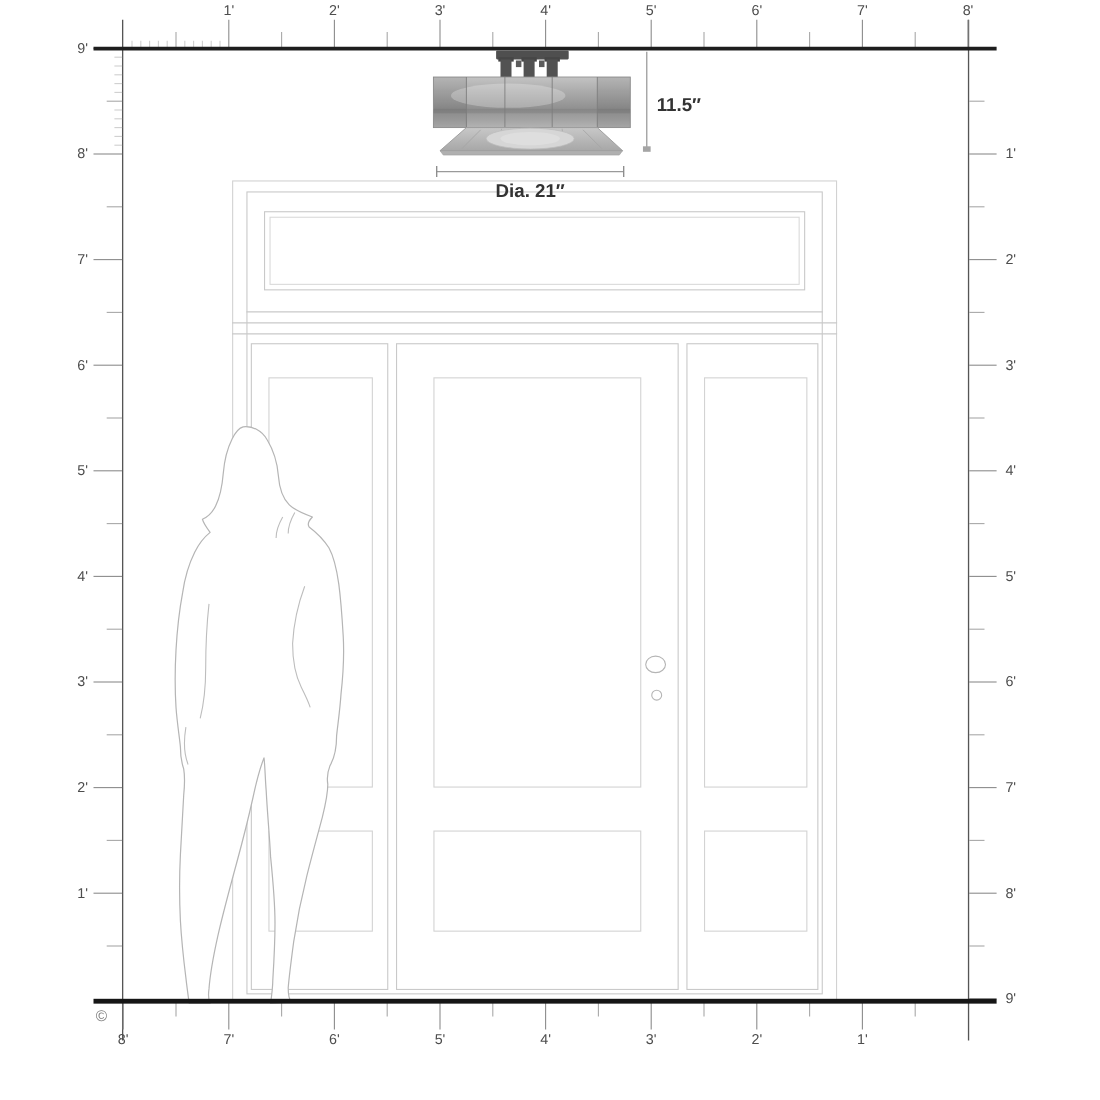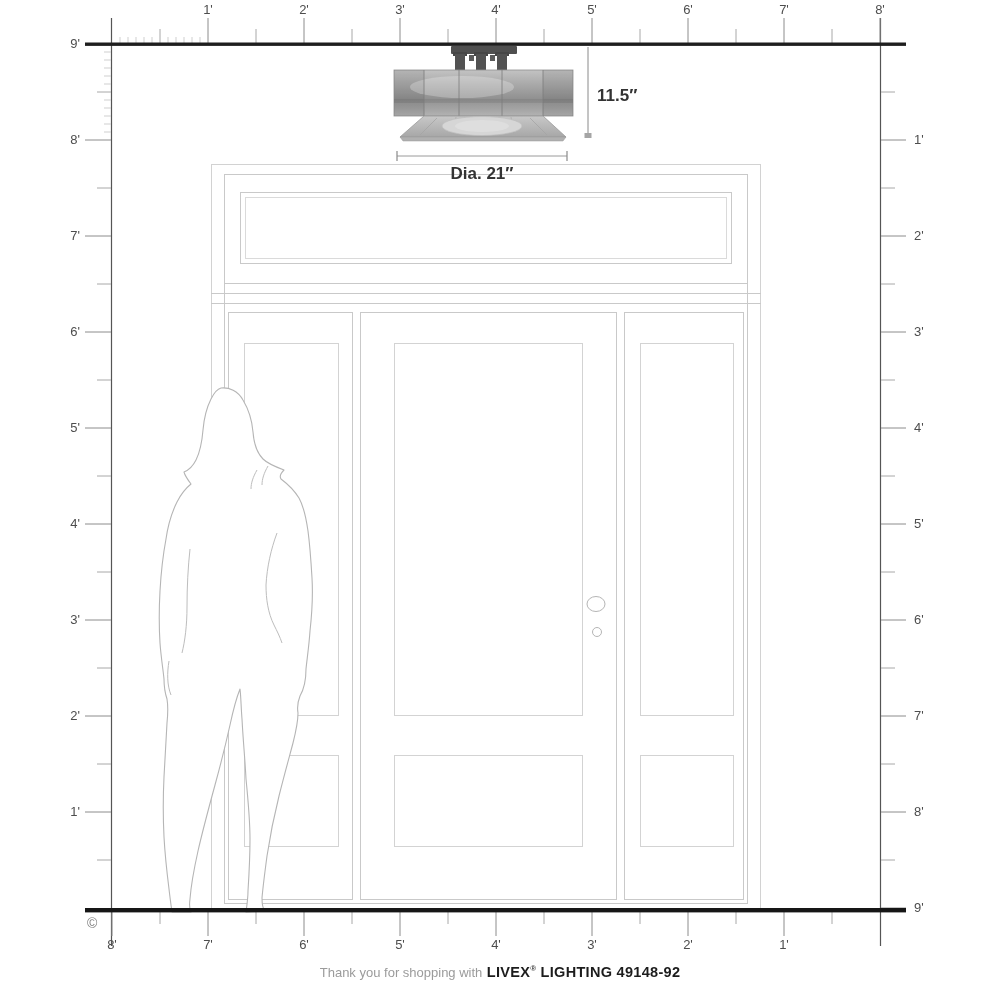--- a/index.html
+++ b/index.html
@@ -293,18 +293,13 @@
       <span class="rlabel c" style="left: 579px; top: 937px;">3'</span>
       <span class="rlabel c" style="left: 675px; top: 937px;">2'</span>
       <span class="rlabel c" style="left: 771px; top: 937px;">1'</span>
     </div>
 
   <div id="hgt-label" class="dimlabel">11.5″</div>
   <div id="dia-label" class="dimlabel">Dia. 21″</div>
 
   <div id="copyright">©</div>
 
-  <div id="footer">
-    <span class="f-pre">Thank you for shopping with</span>
-    <span class="f-brand">LIVEX</span><span class="f-reg">®</span>
-    <span class="f-suf">LIGHTING 49148-92</span>
-  </div>
 </div>
 
 </body></html>

